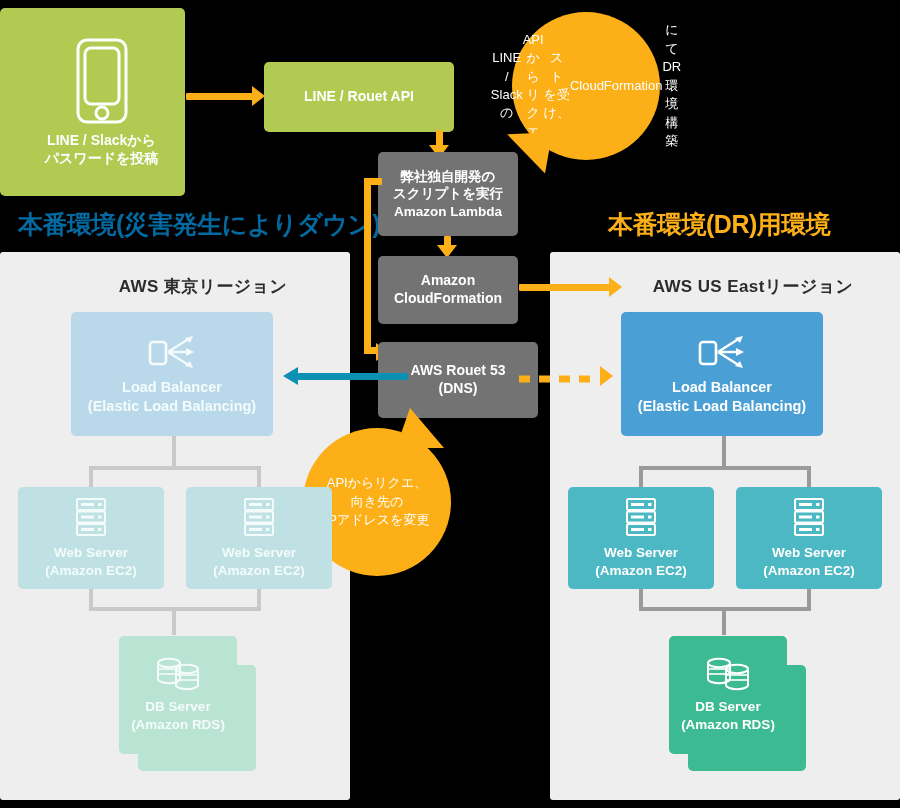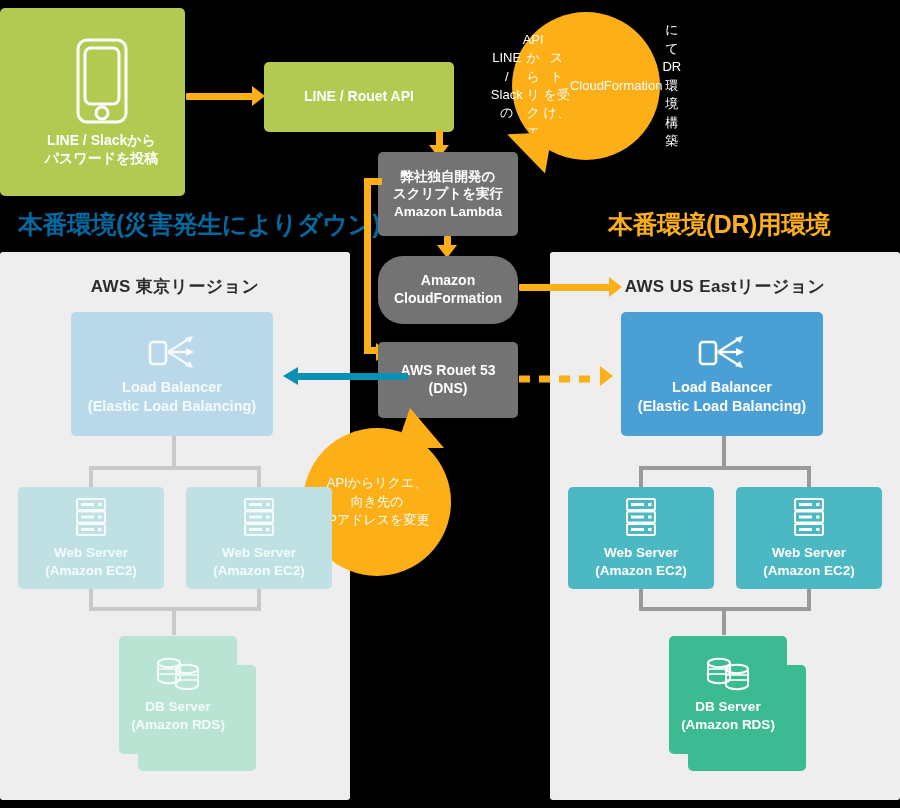--- a/index.html
+++ b/index.html
@@ -18,20 +18,21 @@
     border-radius: 3px;
   }
   .panel-title {
     position: absolute;
     width: 100%;
     text-align: center;
     font-size: 17px;
     font-weight: bold;
     color: #2b2b2b;
     letter-spacing: .4px;
+    margin-left: 28px;
   }
 
   
   .section-head {
     position: absolute;
     font-size: 25px;
     font-weight: bold;
     letter-spacing: -0.5px;
     white-space: nowrap;
   }
@@ -134,34 +135,34 @@
 
   <div class="box c-salmon" style="left:378px; top:152px; width:140px; height:84px; font-size:13.5px;">
     <span class="lbl">弊社独自開発の</span>
     <span class="lbl">スクリプトを実行</span>
     <span class="lbl">Amazon Lambda</span>
   </div>
 
   <div class="ln v-line o" style="left:444px; top:236px; height:14px;"></div>
   <div class="arrow-head" style="left:437px; top:245px; border-top:13px solid #fcaf17; border-left:10px solid transparent; border-right:10px solid transparent;"></div>
 
-  <div class="box c-salmon" style="left:378px; top:256px; width:140px; height:68px; font-size:14px;border-radius:25px;">
+  <div class="box c-salmon" style="left:378px; top:256px; width:140px; height:68px; font-size:14px;">
     <span class="lbl">Amazon</span>
     <span class="lbl">CloudFormation</span>
   </div>
 
   <div class="ln h-line o" style="left:519px; top:284px; width:92px;"></div>
   <div class="arrow-head" style="left:609px; top:277px; border-left:13px solid #fcaf17; border-top:10px solid transparent; border-bottom:10px solid transparent;"></div>
 
   <div class="ln h-line o" style="left:364px; top:178px; width:18px;"></div>
   <div class="ln v-line o" style="left:364px; top:178px; height:176px;"></div>
   <div class="ln h-line o" style="left:364px; top:347px; width:16px;"></div>
   <div class="arrow-head" style="left:376px; top:343px; border-left:12px solid #fcaf17; border-top:9px solid transparent; border-bottom:9px solid transparent;"></div>
 
-  <div class="box c-salmon" style="left:378px; top:342px; width:140px; height:76px; font-size:14px;">
+  <div class="box c-salmon" style="left:378px; top:342px; width:160px; height:76px; font-size:14px;">
     <span class="lbl">AWS Rouet 53</span>
     <span class="lbl">(DNS)</span>
   </div>
 
   <div class="ln h-line t" style="left:298px; top:373px; width:110px;"></div>
   <div class="arrow-head" style="left:283px; top:367px; border-right:15px solid #0b8fb3; border-top:9px solid transparent; border-bottom:9px solid transparent;"></div>
 
   <div class="dash-wrap" style="left:519px; top:369px; width:92px; height:8px;">
     <svg width="92" height="8" viewBox="0 0 92 8">
       <line x1="0" y1="4" x2="74" y2="4" stroke="#fcaf17" stroke-width="7" stroke-dasharray="11 9"></line>

